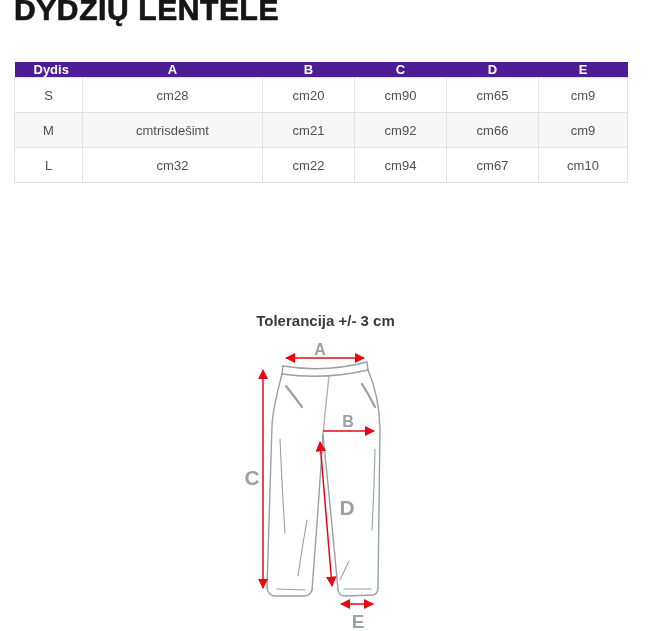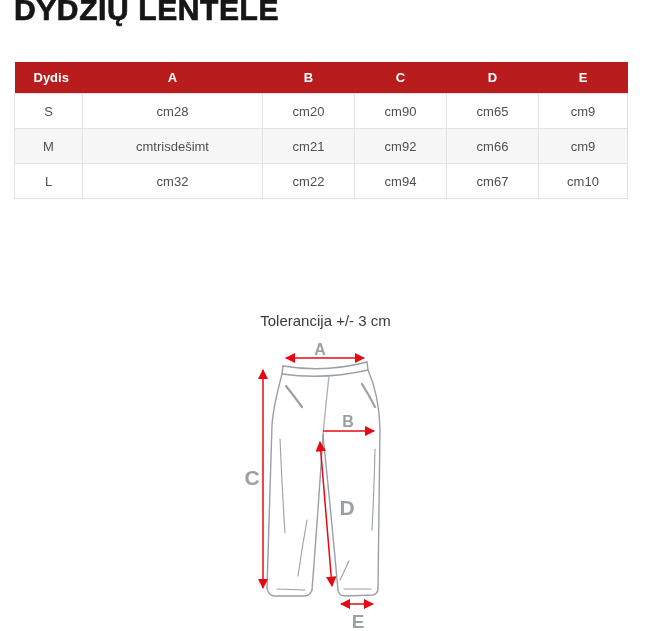--- a/index.html
+++ b/index.html
@@ -35,24 +35,24 @@
   table.size-table {
     position: absolute;
     top: 62px;
     left: 14px;
     width: 613px;
     border-collapse: collapse;
     table-layout: fixed;
     font-size: 13px;
   }
   table.size-table th {
-    background: #b91c1c;
+    background: #4c1d95;
     color: #ffffff;
     font-weight: bold;
-    height: 31px;
+    height: 15px;
     text-align: center;
     border: none;
     padding: 0;
   }
   table.size-table th.first-col {
     text-align: left;
     padding-left: 19px;
   }
   table.size-table td {
     height: 34px;
@@ -67,21 +67,21 @@
     background: #f7f7f7;
   }
   
   .tolerance-note {
     position: absolute;
     top: 312px;
     left: 0;
     width: 651px;
     text-align: center;
     font-size: 15px;
-    font-weight: normal;
+    font-weight: bold;
     color: #3b3b3b;
   }
   
   .diagram-wrap {
     position: absolute;
     top: 333px;
     left: 235px;
     width: 210px;
     height: 298px;
   }

